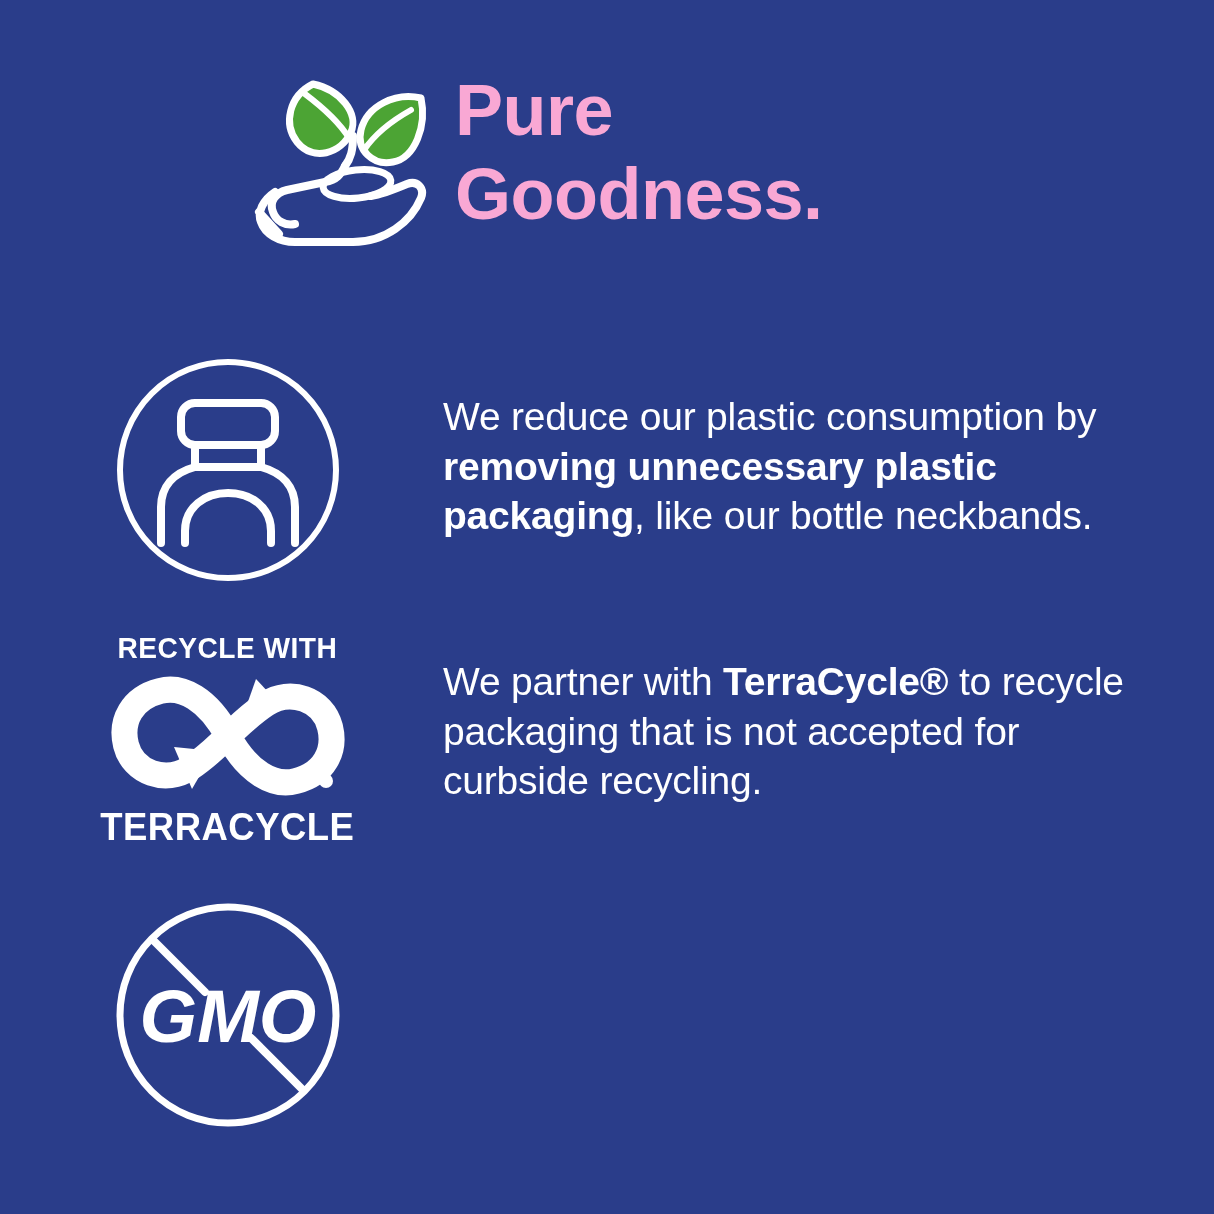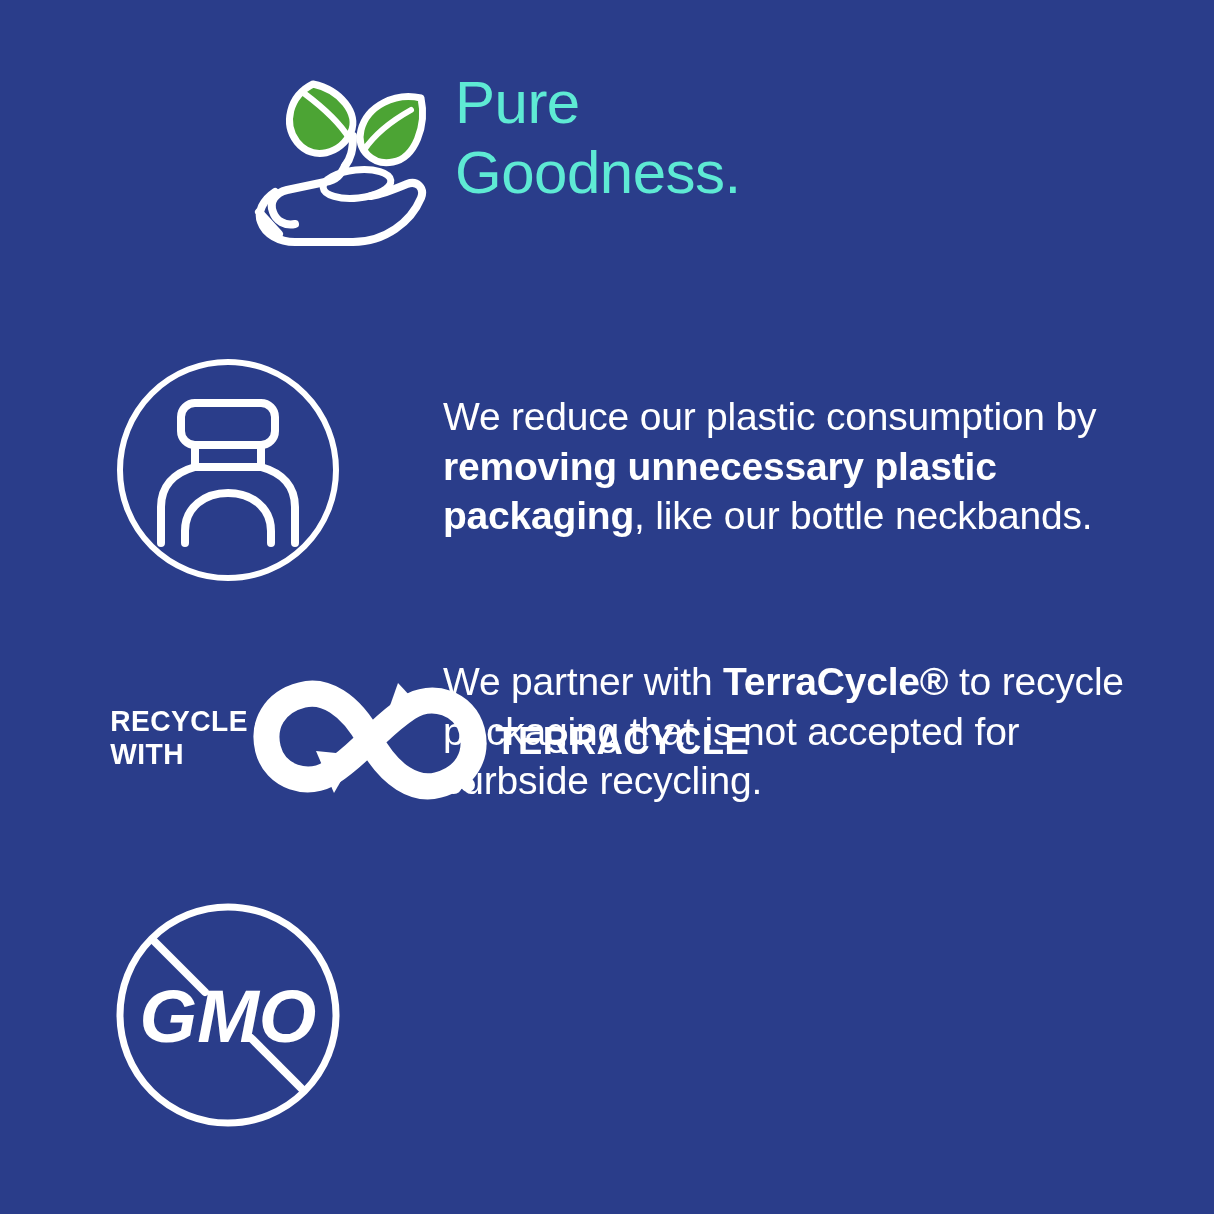--- a/index.html
+++ b/index.html
@@ -15,24 +15,24 @@
   
   .header{
     position:absolute;left:0;top:0;width:1214px;height:300px;
   }
   .sprout-icon{
     position:absolute;left:245px;top:62px;width:200px;height:200px;
   }
   .headline{
     position:absolute;left:455px;top:68px;
     width:700px;
-    color:#5eead4;
-    font-size:60px;
+    color:#f9a8d4;
+    font-size:72px;
     line-height:1.17;
-    font-weight:400;
+    font-weight:700;
     letter-spacing:-0.5px;
     white-space:pre-line;
   }
 
   
   .row{position:absolute;left:0;width:1214px;display:block;}
   .row-icon{
     position:absolute;
     left:100px;
     width:255px;
@@ -57,21 +57,21 @@
   #row-terracycle .row-icon{top:0;height:240px;}
   #row-terracycle .row-text{top:37px;}
 
   #row-gmo{top:890px;height:250px;}
   #row-gmo .row-icon{top:0;height:250px;font-style:italic;}
   #row-gmo .row-text{top:10px;}
 
   
   .tc-logo{
     width:240px;
-    display:flex;align-items:center;
+    display:flex;flex-direction:column;align-items:center;
   }
   .tc-top{
     color:#fff;font-weight:700;font-size:29px;
     letter-spacing:0.5px;
     font-family:"Liberation Sans", sans-serif;
     transform:scaleX(0.97);
     margin-bottom:4px;
   }
   .tc-loop{width:240px;height:135px;display:block;}
   .tc-bottom{

